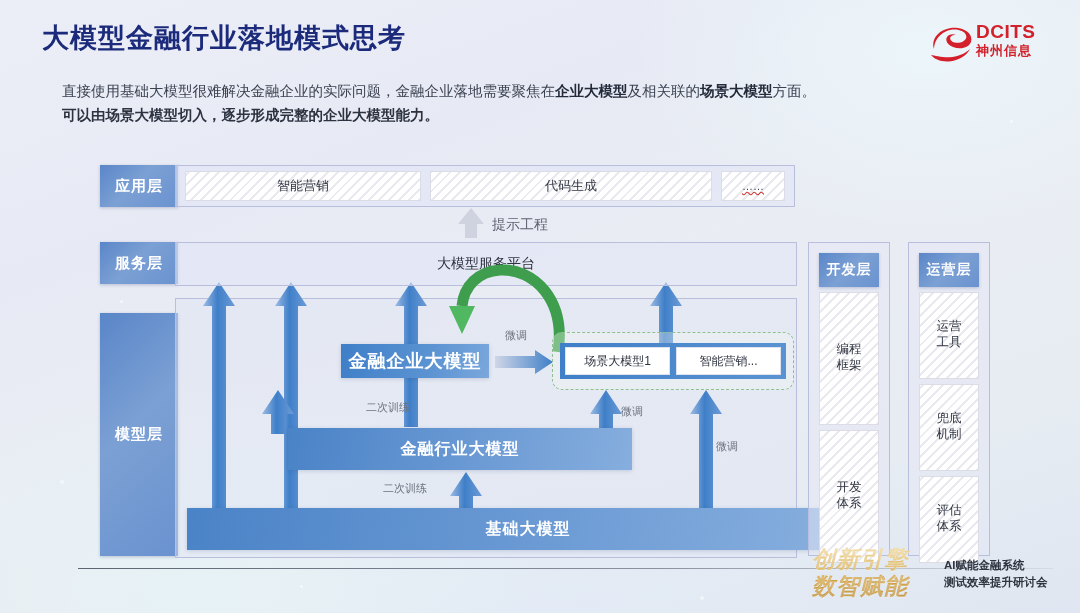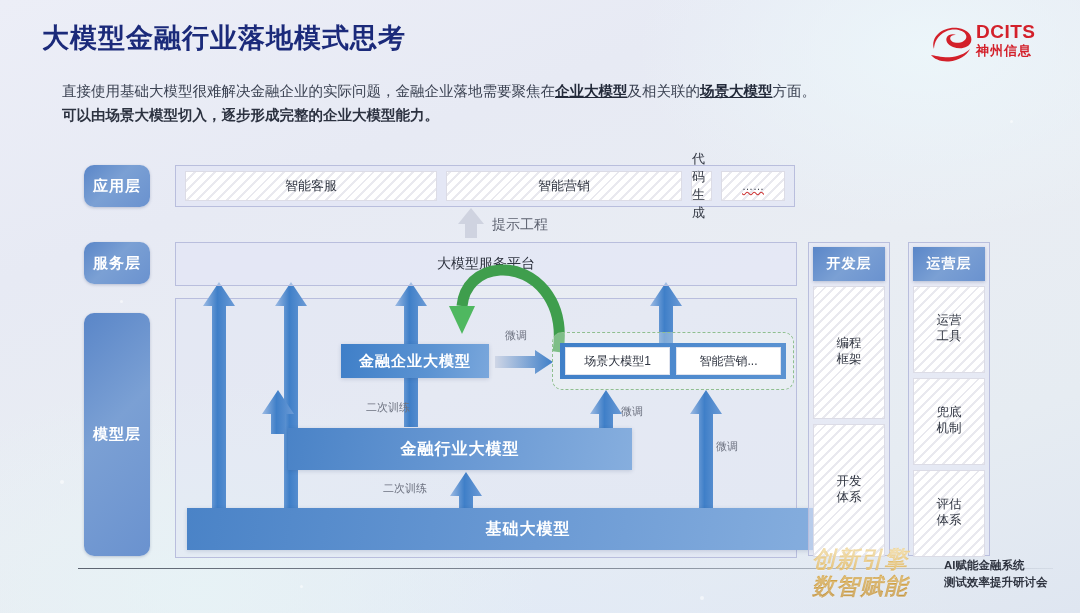--- a/index.html
+++ b/index.html
@@ -23,38 +23,37 @@
   .title{
     position:absolute;left:42px;top:20px;
     font-size:27px;font-weight:bold;letter-spacing:1px;
     color:#1b2a7a;white-space:nowrap;
   }
   .subline{
     position:absolute;left:62px;font-size:14.5px;color:#3b4252;white-space:nowrap;
   }
   .sub1{top:82px;}
   .sub2{top:106px;font-weight:bold;color:#2c3240;}
-  .sub1 b,.sub2 b{font-weight:bold;color:#232a3a;text-decoration:underline;}
+  .sub1 b,.sub2 b{font-weight:bold;color:#232a3a;}
 
   
   .logo{position:absolute;left:928px;top:22px;width:140px;height:46px;}
   .logo-text{position:absolute;left:48px;top:0;}
   .logo-dcits{font-size:19px;font-weight:bold;color:#d3202a;letter-spacing:.5px;line-height:20px;}
   .logo-cn{font-size:13px;font-weight:bold;color:#d3202a;letter-spacing:1px;line-height:17px;}
 
   
   .diagram{position:absolute;left:0;top:150px;width:1080px;height:415px;}
 
   .layerlabel{
-    position:absolute;left:84px;width:66px;
+    position:absolute;left:100px;width:78px;
     background:linear-gradient(135deg,#5a86c8 0%,#7ba0d4 45%,#6a92cf 100%);
     color:#fff;font-size:15px;font-weight:bold;letter-spacing:1px;
     display:flex;align-items:center;justify-content:center;
     box-shadow:0 1px 3px rgba(40,60,110,.25);
-    border-radius:10px;
   }
   .ll-app{top:15px;height:42px;}
   .ll-svc{top:92px;height:42px;}
   .ll-model{top:163px;height:243px;writing-mode:horizontal-tb;}
 
   .panel{
     position:absolute;background:rgba(226,229,245,.62);
     border:1px solid #b9bedd;
   }
   .panel-app{left:175px;top:15px;width:620px;height:42px;
@@ -83,21 +82,21 @@
   
   .uparrow{position:absolute;}
   .uparrow svg{display:block;}
 
   
   .mbox{
     position:absolute;display:flex;align-items:center;justify-content:center;
     color:#ffffff;font-weight:bold;letter-spacing:1px;
     box-shadow:0 1px 4px rgba(40,60,110,.18);
   }
-  .m-ent{left:341px;top:194px;width:148px;height:34px;font-size:15px;
+  .m-ent{left:341px;top:194px;width:148px;height:34px;font-size:18px;
     background:linear-gradient(100deg,#3f7fc8 0%,#5b93d2 60%,#7aa7dc 100%);}
   .m-ind{left:288px;top:278px;width:344px;height:42px;font-size:16px;
     background:linear-gradient(100deg,#4a83c7 0%,#6b9ad4 55%,#86aede 100%);}
   .m-base{left:187px;top:358px;width:596px;height:42px;font-size:16px;
     background:linear-gradient(100deg,#4a83c7 0%,#6b9ad4 55%,#86aede 100%);padding-left:43px;}
 
   .scene-wrap{
     position:absolute;left:552px;top:182px;width:242px;height:58px;
     border:1px dashed #8fbf8f;border-radius:10px;background:rgba(244,248,244,.35);
     box-sizing:border-box;
@@ -115,21 +114,21 @@
 
   .note{position:absolute;font-size:11px;color:#6d7280;white-space:nowrap;}
 
   .arrow-h{position:absolute;left:495px;top:200px;}
 
   
   .green-arc{position:absolute;left:438px;top:110px;}
 
   
   .rcol{position:absolute;border:1px solid #b9bedd;background:rgba(229,232,246,.55);
-        box-sizing:border-box;padding:4px;}
+        box-sizing:border-box;padding:10px;}
   .rcol-dev{left:808px;top:92px;width:82px;height:314px;}
   .rcol-ops{left:908px;top:92px;width:82px;height:314px;}
   .rhead{
     height:34px;display:flex;align-items:center;justify-content:center;
     background:linear-gradient(135deg,#5a86c8 0%,#7ba0d4 50%,#6a92cf 100%);
     color:#fff;font-size:14px;font-weight:bold;letter-spacing:1px;
     box-shadow:0 1px 3px rgba(40,60,110,.25);
   }
   .rcell{
     display:flex;align-items:center;justify-content:center;text-align:center;
@@ -231,21 +230,20 @@
         <path d="M16 0 L32 24 L23 24 L23 44 L9 44 L9 24 L0 24 Z" fill="url(#ga1)"></path>
       </svg>
     </div>
     <div class="uparrow" style="left:690px;top:240px;">
       <svg width="32" height="130" viewBox="0 0 32 130">
         <path d="M16 0 L32 24 L23 24 L23 130 L9 130 L9 24 L0 24 Z" fill="url(#ga1)"></path>
       </svg>
     </div>
 
     <div class="panel panel-app">
-      <div class="appbox hatch b1">智能客服</div>
       <div class="appbox hatch b2">智能营销</div>
       <div class="appbox hatch b3">代码生成</div>
       <div class="appbox hatch b4">
         <span class="dots">……</span>
       </div>
     </div>
 
     <div class="uparrow" style="left:458px;top:58px;">
       <svg width="26" height="30" viewBox="0 0 26 30">
         <path d="M13 0 L26 16 L19 16 L19 30 L7 30 L7 16 L0 16 Z" fill="#cfd3e0"></path>

